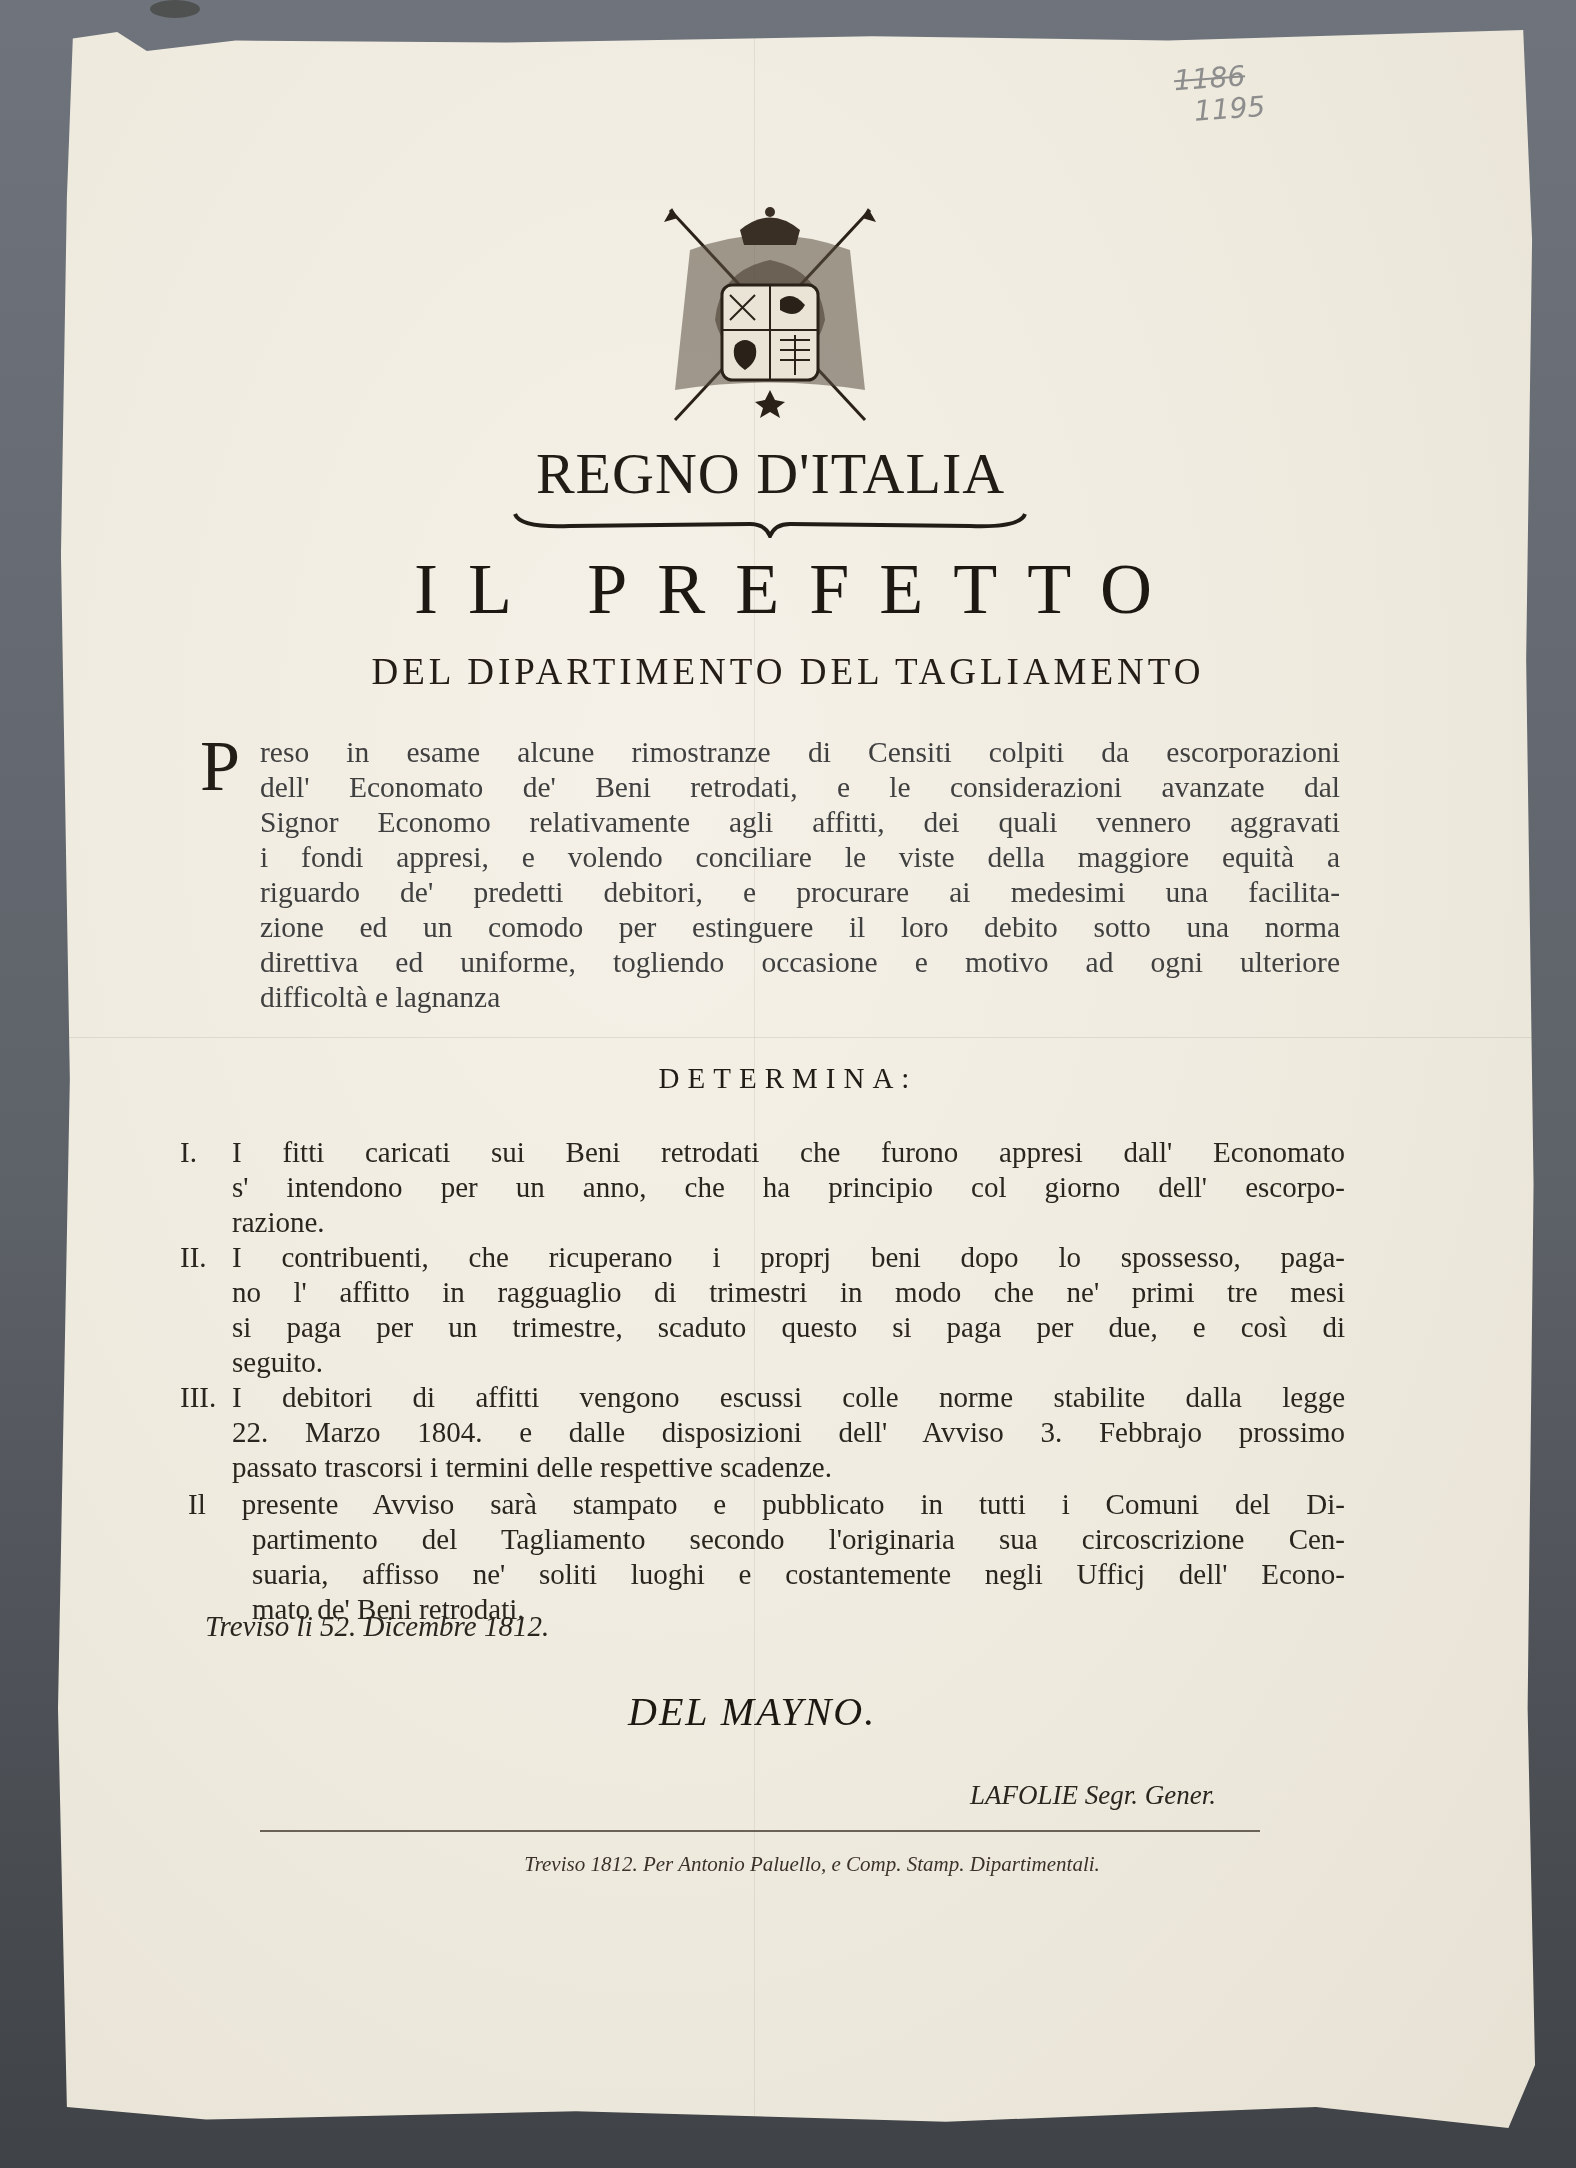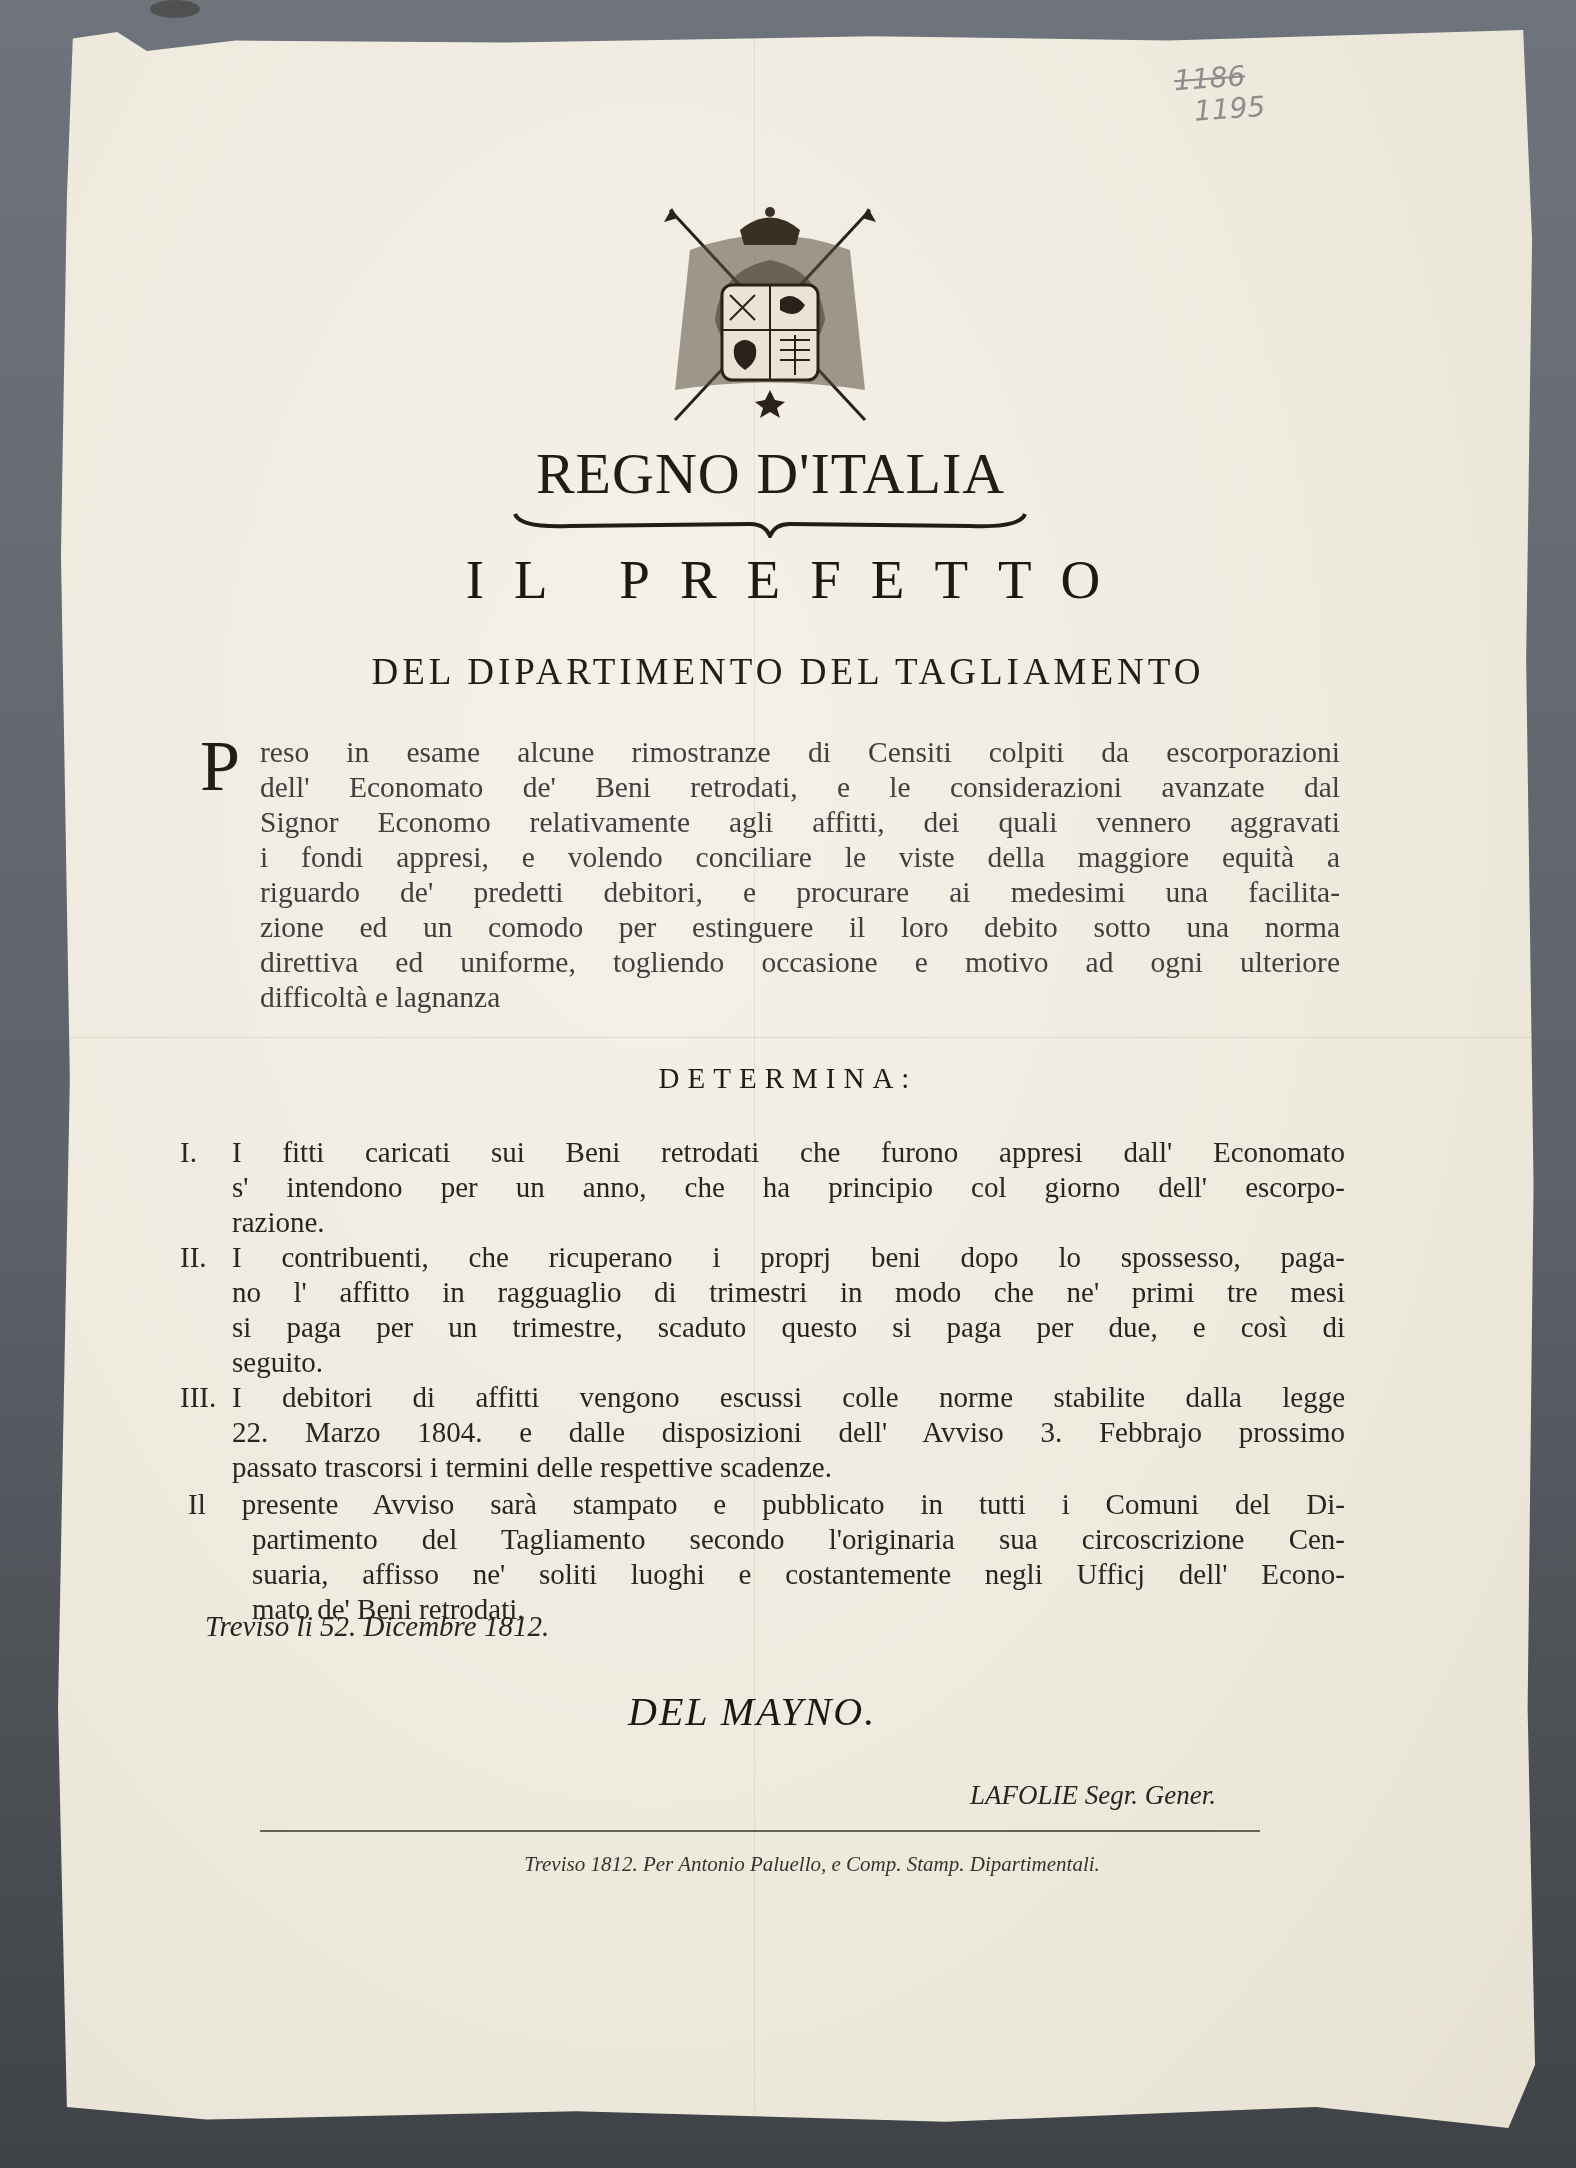--- a/index.html
+++ b/index.html
@@ -37,21 +37,21 @@
   }
   .title-regno {
     position:absolute; left:0; width:1541px; top:440px; text-align:center;
     font-size:58px; letter-spacing:1px; color:#221c16;
   }
   .brace {
     position:absolute; left:510px; top:510px; width:520px; height:28px;
   }
   .title-prefetto {
     position:absolute; left:0; width:1576px; top:548px; text-align:center;
-    font-size:55px; letter-spacing:30px; color:#1e1813; padding-left:20px; box-sizing:border-box;
+    font-size:72px; letter-spacing:30px; color:#1e1813; padding-left:20px; box-sizing:border-box;
   }
   .title-dip {
     position:absolute; left:0; width:1576px; top:650px; text-align:center;
     font-size:37px; letter-spacing:4px; color:#241d17;
   }
   .preamble {
     position:absolute; left:200px; top:735px; width:1140px;
     font-size:29.5px; line-height:35px; text-align:justify; color:#404040;
   }
   .preamble .line { display:block; text-align:justify; text-align-last:justify; padding-left:60px; }

